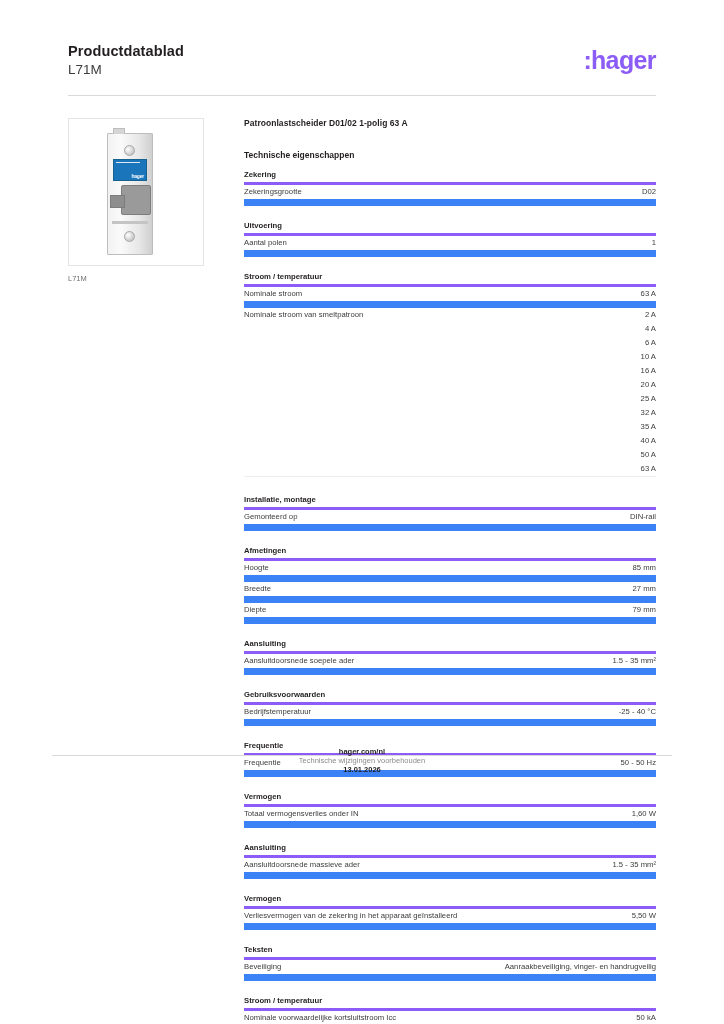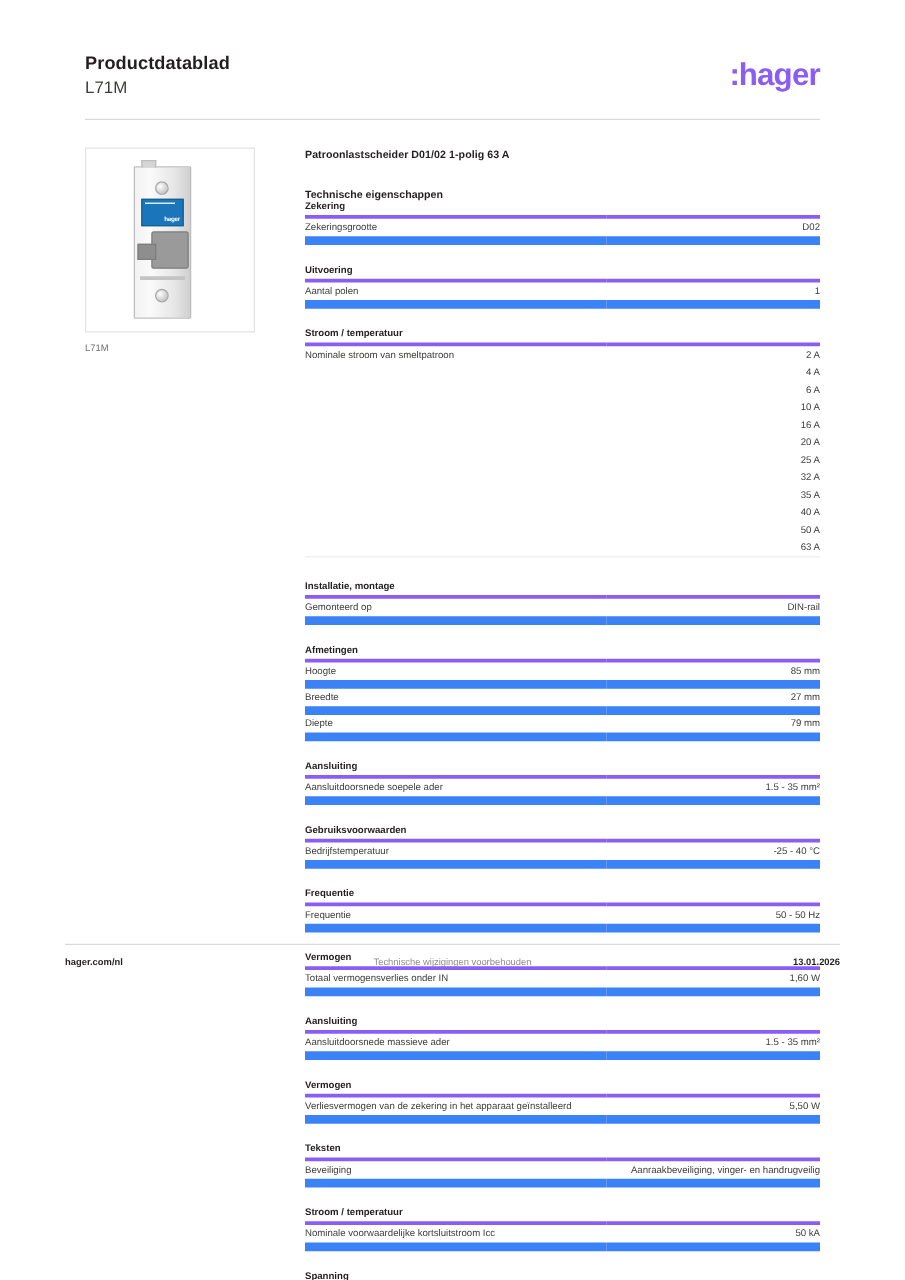--- a/index.html
+++ b/index.html
@@ -170,21 +170,21 @@
     font-size: 8.5px;
     font-weight: bold;
     color: #231f20;
     margin-bottom: 22px;
     letter-spacing: 0.05px;
   }
   .section-heading {
     font-size: 8.5px;
     font-weight: bold;
     color: #231f20;
-    margin-bottom: 0;
+    margin-bottom: 10px;
   }
 
   table.spec {
     width: 100%;
     border-collapse: collapse;
     font-size: 7.7px;
   }
   table.spec td {
     padding: 0;
     vertical-align: top;
@@ -217,20 +217,21 @@
     bottom: 44px;
     border-top: 1px solid #d9d9d9;
   }
   .footer {
     position: absolute;
     left: 52px; right: 52px;
     bottom: 26px;
     display: flex;
     align-items: center;
     font-size: 7.5px;
+    flex-direction: column;
   }
   .footer .f-left { flex: 1 1 0; text-align: left; font-weight: bold; color: #231f20; }
   .footer .f-center { flex: 2 1 0; text-align: center; color: #8c8c8c; }
   .footer .f-right { flex: 1 1 0; text-align: right; font-weight: bold; color: #231f20; }
 </style>
 </head>
 <body>
 
 <div class="page">
 
@@ -285,20 +286,24 @@
             <tr class="row">
               <td class="label">Aantal polen</td>
               <td class="value">1</td>
             </tr>
             <tr class="spacer">
               <td colspan="2"></td>
             </tr>
             <tr class="group">
               <td colspan="2">Stroom / temperatuur</td>
             </tr>
+            <tr class="row">
+              <td class="label">Nominale stroom</td>
+              <td class="value">63 A</td>
+            </tr>
             <tr class="row multi">
               <td class="label">Nominale stroom van smeltpatroon</td>
               <td class="value">2 A</td>
             </tr>
             <tr class="row multi">
               <td class="label"></td>
               <td class="value">4 A</td>
             </tr>
             <tr class="row multi">
               <td class="label"></td>

